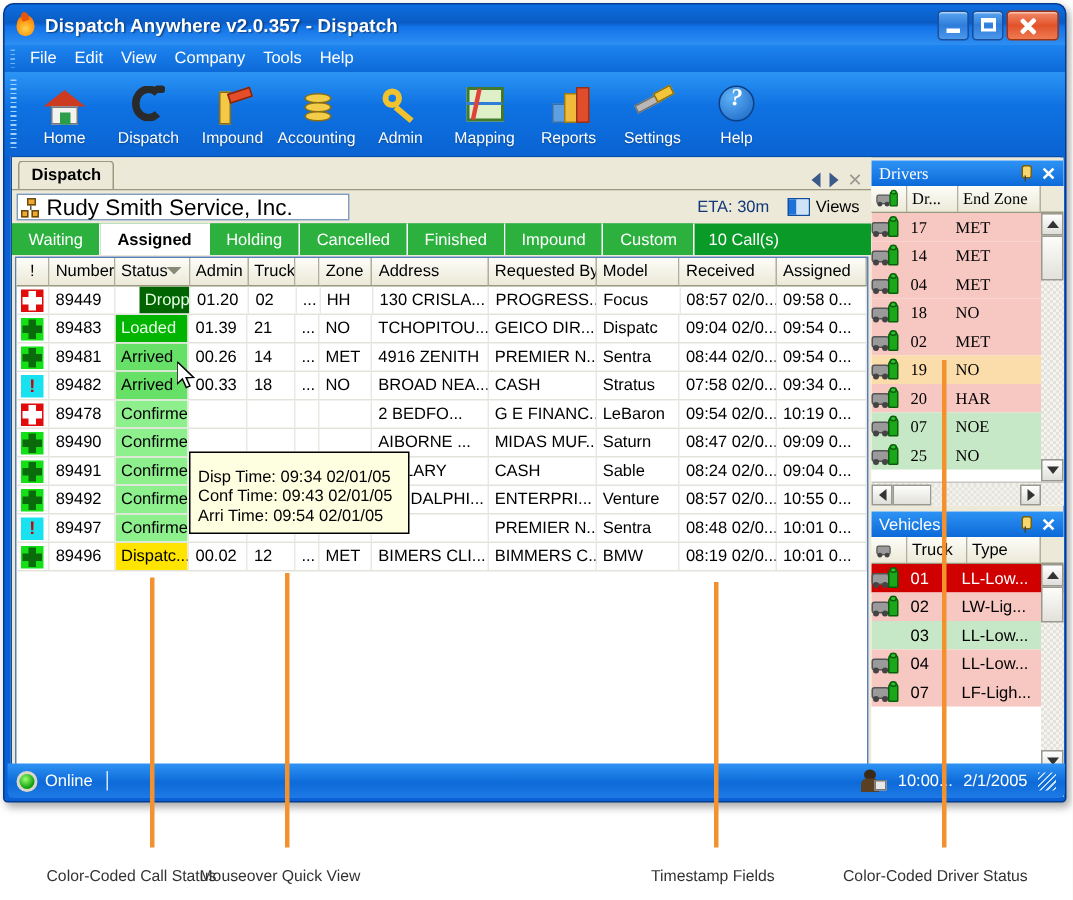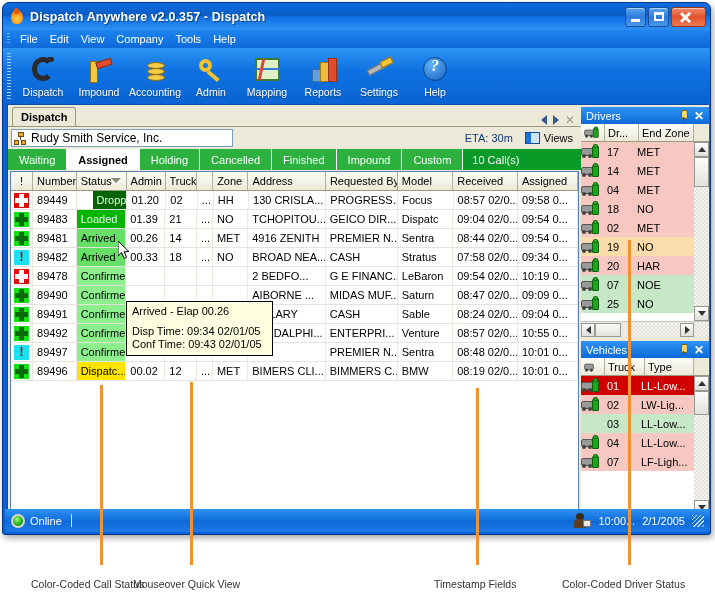--- a/index.html
+++ b/index.html
@@ -151,21 +151,21 @@
   .comp-field {
     margin-left:3px; width:222px; height:18px; background:#fff; border:1px solid #7f9db9;
     display:flex; align-items:center; padding-left:2px;
   }
   .org-ico { width:14px; height:13px; position:relative; margin-right:3px; }
   .org-ico i { position:absolute; background:#f0a830; border:1px solid #6b4a0c; display:block;}
   .org-ico .t{left:4px;top:0;width:6px;height:5px;}
   .org-ico .b1{left:0;top:8px;width:5px;height:5px;}
   .org-ico .b2{left:7px;top:8px;width:5px;height:5px;}
   .org-ico .ln{position:absolute;left:6px;top:5px;width:1px;height:3px;background:#555;border:none;}
-  .comp-name { font-size:12px; color:#000; }
+  .comp-name { font-size:15px; color:#000; }
   .eta { margin-left:auto; font-size:11px; color:#13387a; }
   .views-btn { display:flex; align-items:center; gap:4px; margin-left:12px; margin-right:8px; cursor:pointer; }
   .views-ico { width:15px; height:12px; border:1px solid #0e4f9e; background:#fff; display:flex;}
   .views-ico .a{width:5px;background:#1c72d8;} .views-ico .b{flex:1;background:#cfe3f7;}
   .views-lbl{font-size:11px;color:#000;}
 
   .statustabs {
     position:absolute; left:0; top:44px; width:100%; height:21px;
     background:#0a9a27; display:flex; align-items:stretch;
   }
@@ -342,20 +342,28 @@
       <div class="menu-item">Edit</div>
       <div class="menu-item">View</div>
       <div class="menu-item">Company</div>
       <div class="menu-item">Tools</div>
       <div class="menu-item">Help</div>
     </div>
 
     <div class="toolbar">
       <div class="tb-grip"></div>
 
+      <div class="tb-btn">
+        <div class="tb-ico ic-home">
+            <i class="roof"></i>
+            <i class="body"></i>
+            <i class="door"></i>
+          </div>
+        <div class="tb-label">Home</div>
+      </div>
 
       <div class="tb-btn">
         <div class="tb-ico ic-dispatch">
             <i class="c"></i>
             <i class="h"></i>
           </div>
         <div class="tb-label">Dispatch</div>
       </div>
 
       <div class="tb-btn">
@@ -685,35 +693,35 @@
         </div>
 
         <div class="hscroll">
           <div class="sb-arrow l"></div>
           <div class="sb-thumb"></div>
           <div class="sb-track"></div>
           <div class="sb-arrow r"></div>
         </div>
 
         <div class="tooltip" style="left:118px; top:196px; width:147px;">
-          <div>Arrived - Elap 00.26</div>
           <div class="tt-line2">Disp Time: 09:34 02/01/05</div>
           <div>Conf Time: 09:43 02/01/05</div>
+          <div>Arri Time: 09:54 02/01/05</div>
         </div>
 
         <div class="cursor" style="left:110px; top:136px;">
           <svg width="14" height="20" viewBox="0 0 14 20">
             <polygon points="0,0 0,15 3.6,11.6 6.2,17.4 8.6,16.3 6.1,10.8 11,10.6" fill="#fff" stroke="#000" stroke-width="1"></polygon>
           </svg>
         </div>
       </div>
 
       <div class="dock">
 
-        <div class="dockpanel" style="top:2px; height:230px;">
+        <div class="dockpanel" style="top:2px; height:230px;font-family:Liberation Serif, serif;">
           <div class="dp-title">
             <span>Drivers</span>
             <span class="tools">
               <span class="pin-ico"></span>
               <span class="dpx">✕</span>
             </span>
           </div>
           <div class="dp-body" style="height:213px;">
             <div class="dp-head">
               <div class="dph" style="width:24px;justify-content:center;padding-left:0">

